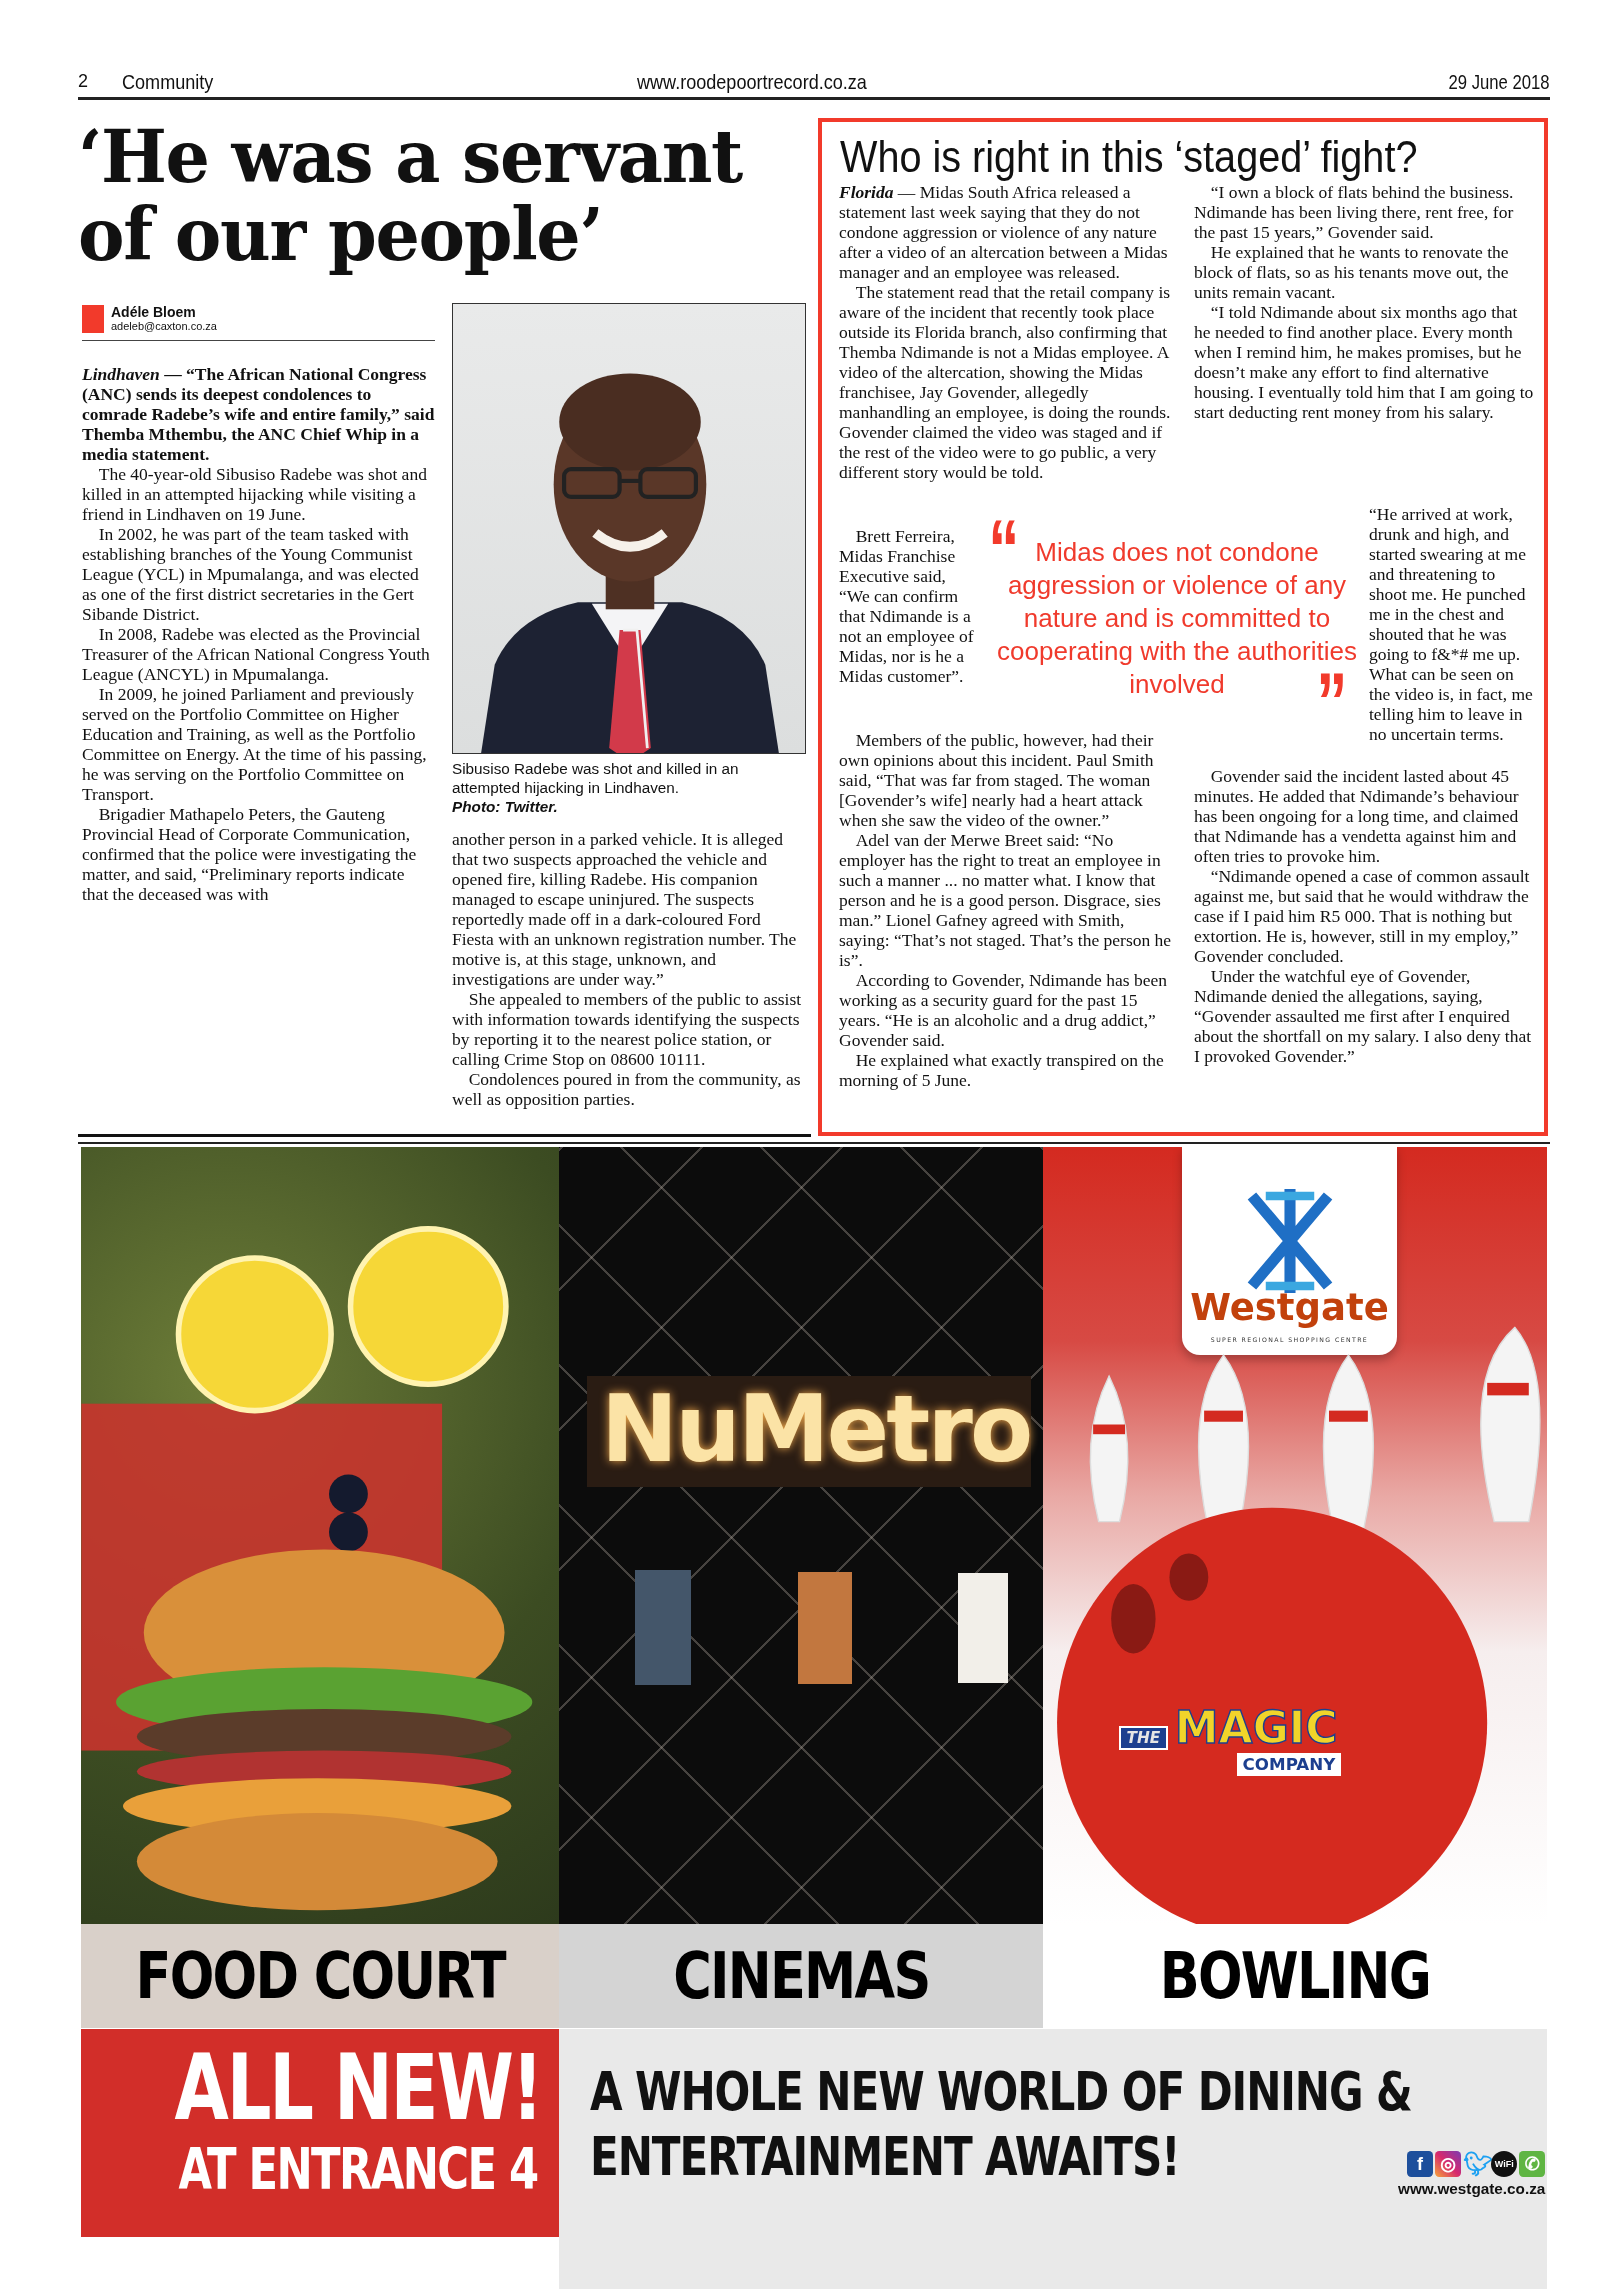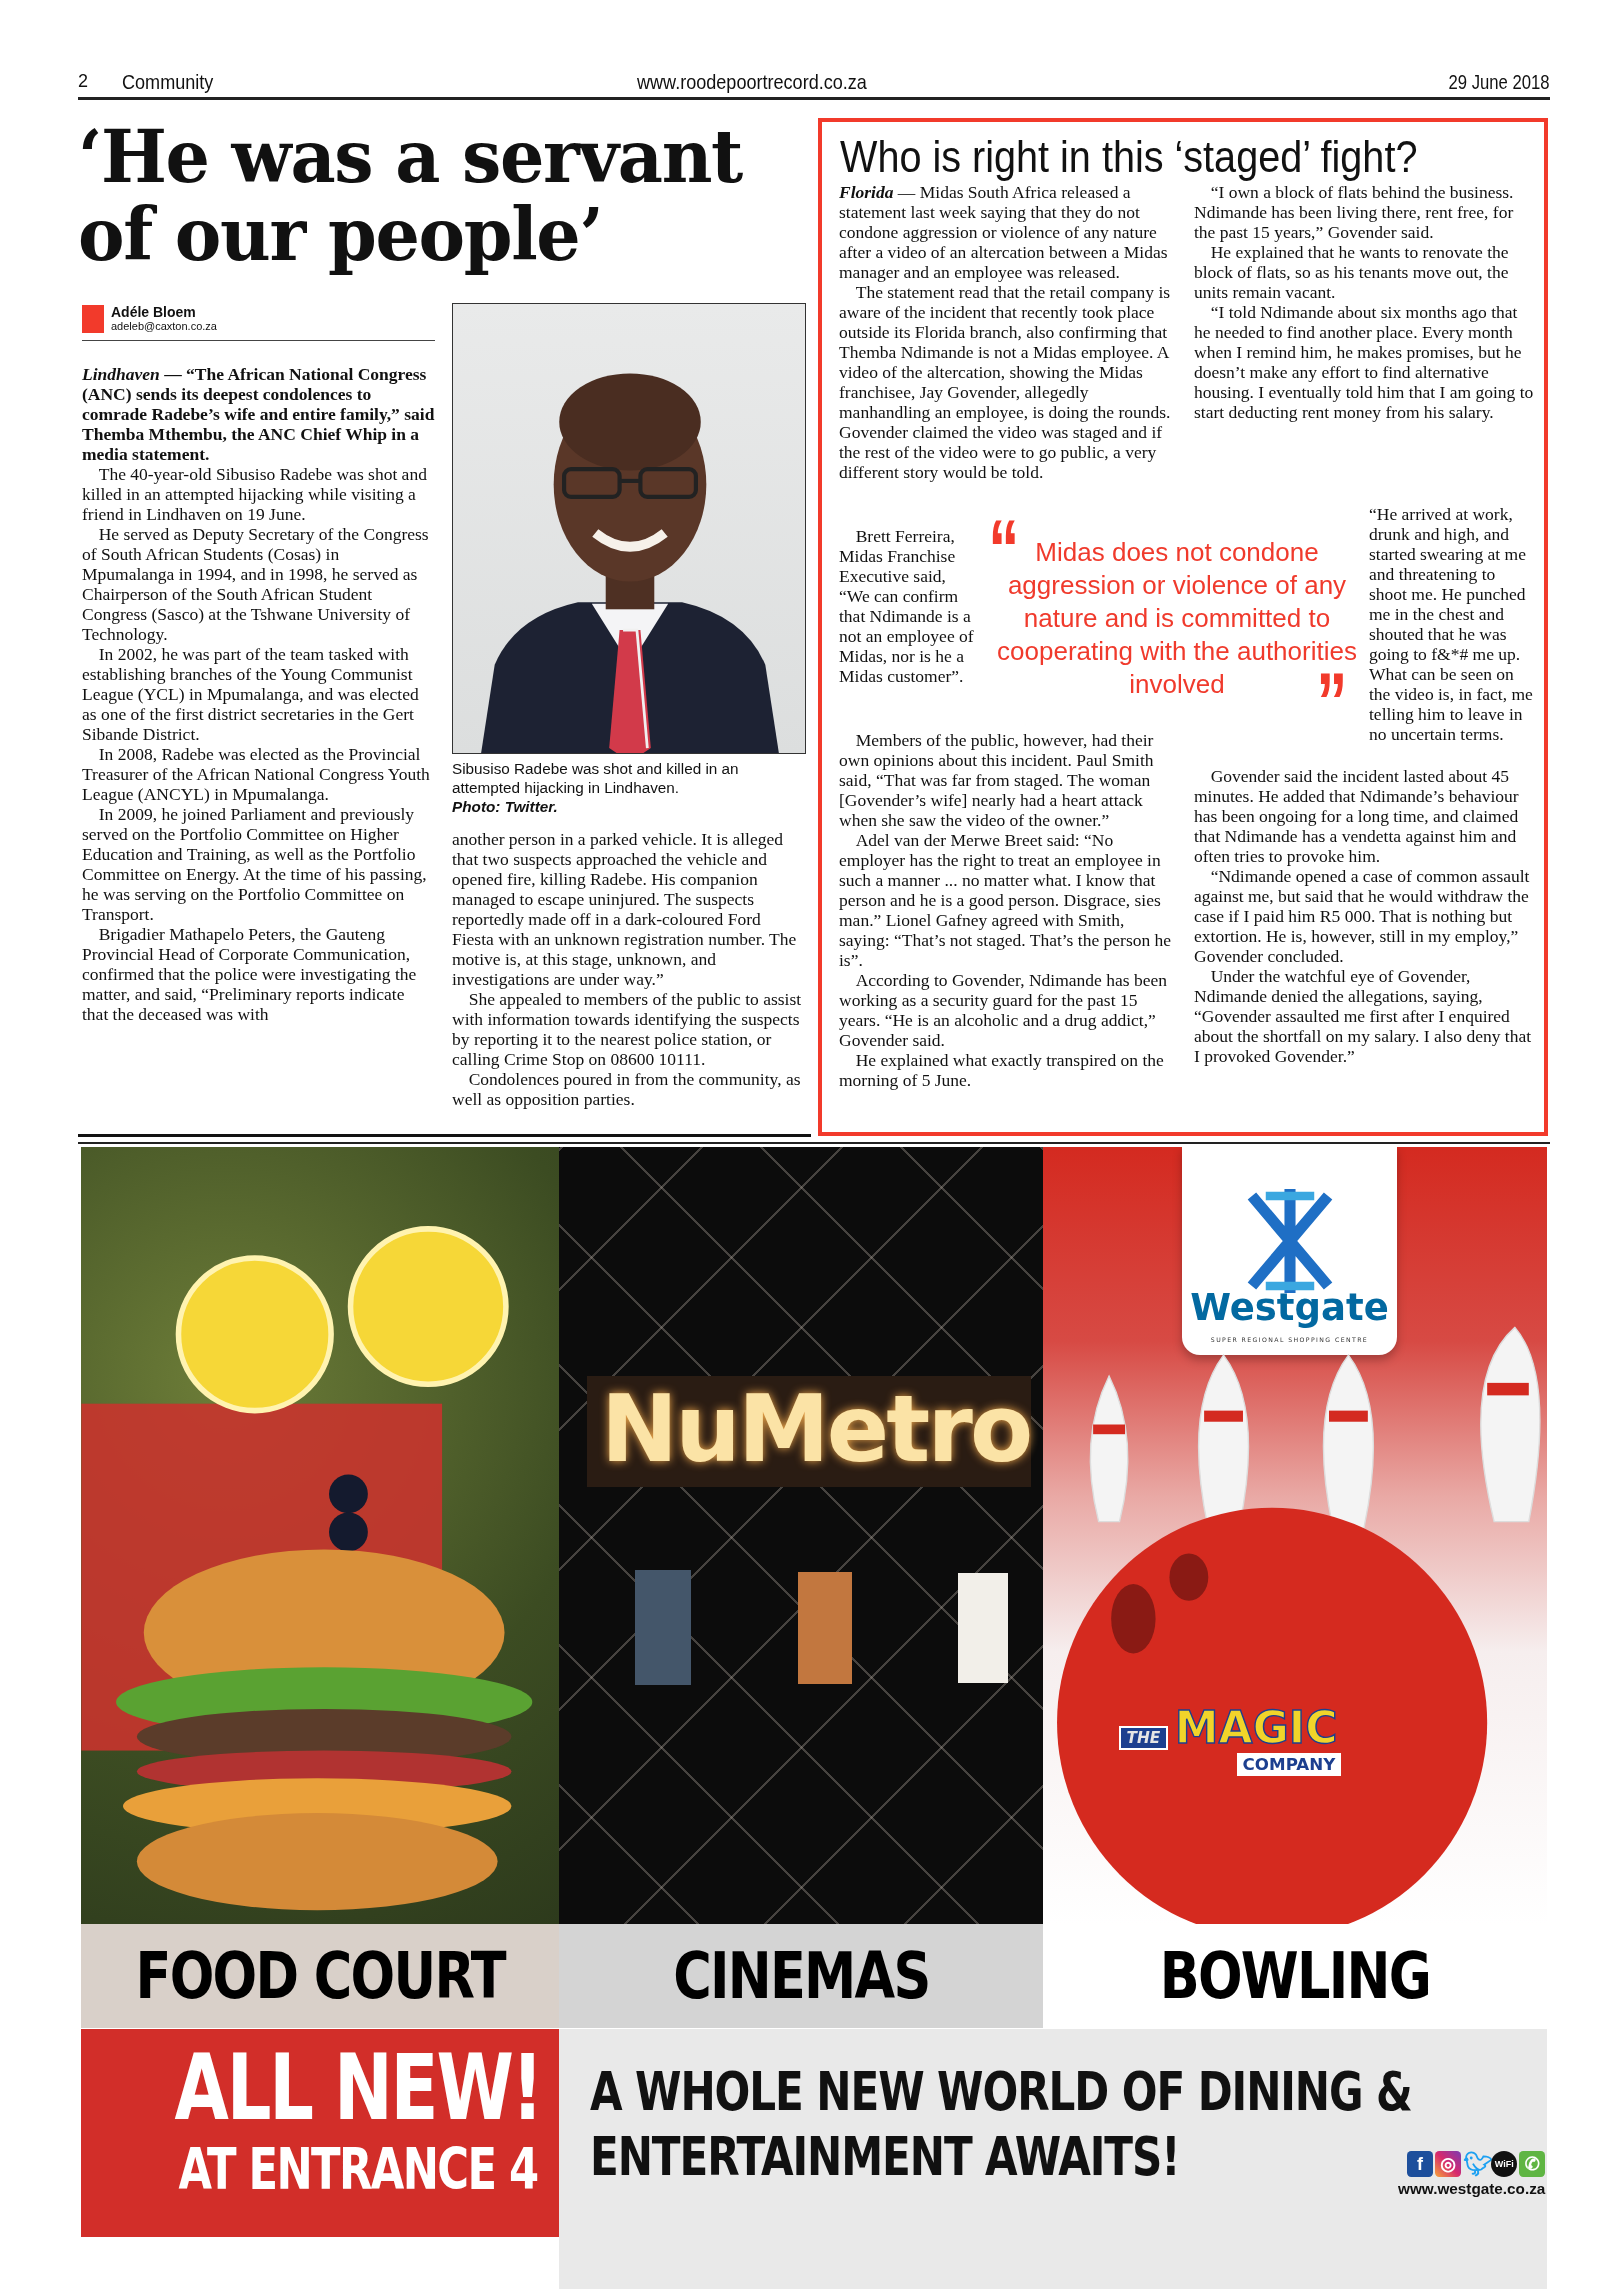--- a/index.html
+++ b/index.html
@@ -82,21 +82,20 @@
 <h1 class="headline">‘He was a servant of our people’</h1>
 <div class="byline">
   <div class="sq"></div>
   <div class="name">Adéle Bloem</div>
   <div class="email">adeleb@caxton.co.za</div>
 </div>
 
 <div class="col col1">
   <p class="noind"><i class="lede">Lindhaven</i><b> — </b><b class="lede">“The African National Congress (ANC) sends its deepest condolences to comrade Radebe’s wife and entire family,” said Themba Mthembu, the ANC Chief Whip in a media statement.</b></p>
   <p>The 40-year-old Sibusiso Radebe was shot and killed in an attempted hijacking while visiting a friend in Lindhaven on 19 June.</p>
-  <p>He served as Deputy Secretary of the Congress of South African Students (Cosas) in Mpumalanga in 1994, and in 1998, he served as Chairperson of the South African Student Congress (Sasco) at the Tshwane University of Technology.</p>
   <p>In 2002, he was part of the team tasked with establishing branches of the Young Communist League (YCL) in Mpumalanga, and was elected as one of the first district secretaries in the Gert Sibande District.</p>
   <p>In 2008, Radebe was elected as the Provincial Treasurer of the African National Congress Youth League (ANCYL) in Mpumalanga.</p>
   <p>In 2009, he joined Parliament and previously served on the Portfolio Committee on Higher Education and Training, as well as the Portfolio Committee on Energy. At the time of his passing, he was serving on the Portfolio Committee on Transport.</p>
   <p>Brigadier Mathapelo Peters, the Gauteng Provincial Head of Corporate Communication, confirmed that the police were investigating the matter, and said, “Preliminary reports indicate that the deceased was with</p>
 </div>
 
 <div class="photo">
   <svg width="354" height="451" viewBox="0 0 510 650">
     <path d="M40 650 L60 520 Q90 450 180 430 L330 430 Q420 450 450 520 L470 650 Z" fill="#1d2233"></path>
     <path d="M200 432 L255 520 L310 432 Z" fill="#f4f4f6"></path>
@@ -186,21 +185,21 @@
     <div style="position:absolute;left:239px;top:425px;width:54px;height:112px;background:#c2773f;"></div>
     <div style="position:absolute;left:399px;top:426px;width:50px;height:110px;background:#f2efe9;"></div>
   </div>
 
   <div class="panel-bowl">
     <div style="position:absolute;left:139px;top:0;width:215px;height:208px;background:#fff;border-radius:0 0 18px 18px;box-shadow:0 4.2px 9.7px rgba(0,0,0,0.25);text-align:center;">
       <svg width="90" height="104" viewBox="0 0 130 150" style="margin-top:42px;">
         <path d="M10 10 L120 140 M120 10 L10 140 M65 0 L65 150" stroke="#1f6fc5" stroke-width="16" fill="none"></path>
         <path d="M30 10 L100 10 M30 140 L100 140" stroke="#3aa7e0" stroke-width="12"></path>
       </svg>
-      <div style="font:bold 37px/1 'DejaVu Sans',sans-serif;color:#0369a1;margin-top:-5.6px;">Westgate</div>
+      <div style="font:bold 37px/1 'DejaVu Sans',sans-serif;color:#c2410c;margin-top:-5.6px;">Westgate</div>
       <div style="font:6.2px 'DejaVu Sans',sans-serif;letter-spacing:1.4px;color:#333;margin-top:9.7px;">SUPER REGIONAL SHOPPING CENTRE</div>
     </div>
     <svg width="504" height="777" viewBox="0 0 726 1120" style="position:absolute;left:0;top:0;">
       <g fill="#f4f4f4" stroke="#ddd" stroke-width="2">
         <path d="M80 540 Q50 420 95 330 Q140 420 110 540 Z"></path>
         <path d="M240 560 Q200 380 260 300 Q320 380 280 560 Z"></path>
         <path d="M420 560 Q380 380 440 300 Q500 380 460 560 Z"></path>
         <path d="M650 540 Q600 330 680 260 Q740 330 700 540 Z"></path>
       </g>
       <g fill="#d42a20">

